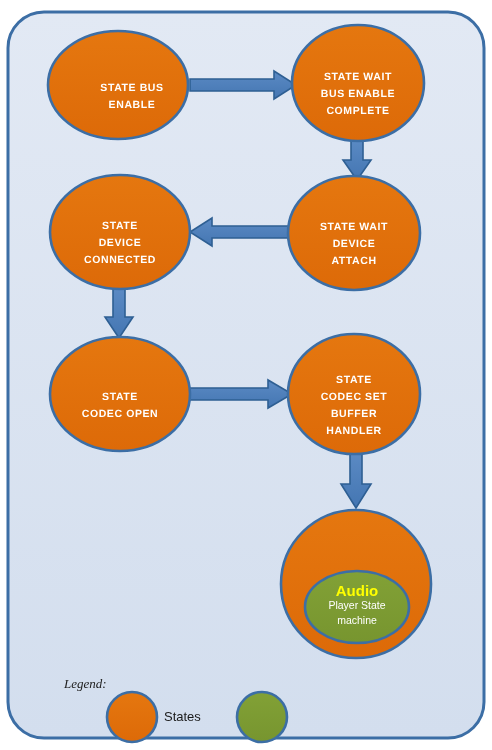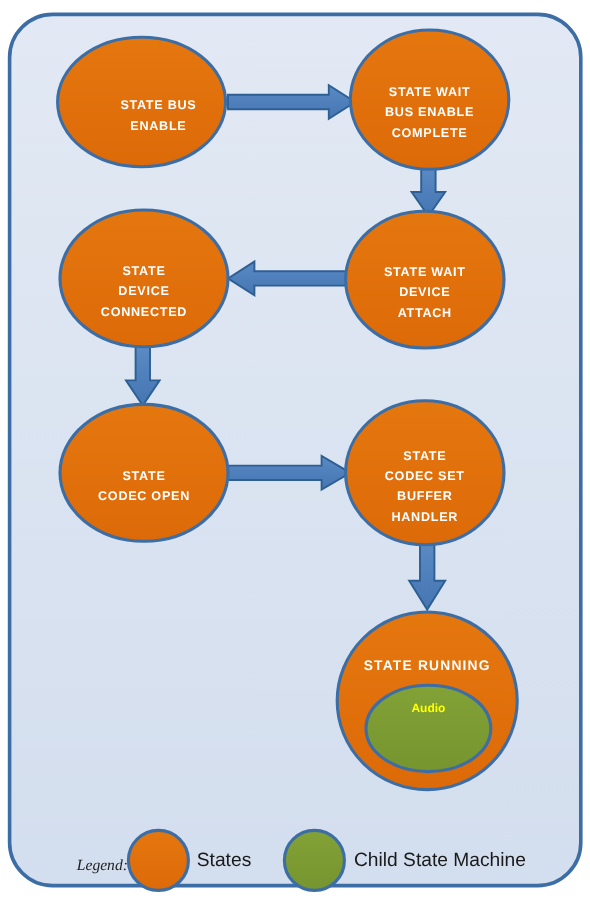--- a/index.html
+++ b/index.html
@@ -41,47 +41,46 @@
   }
   .node-label.big {
     font-size: 11.5px;
     letter-spacing: 1.0px;
   }
   .child-title {
     position: absolute;
     color: #FFFF00;
     font-family: "Liberation Sans", sans-serif;
     font-weight: bold;
-    font-size: 10px;
+    font-size: 15px;
     text-align: center;
     line-height: 14px;
     white-space: pre-line;
   }
   .child-sub {
     position: absolute;
     color: #ffffff;
     font-family: "Liberation Sans", sans-serif;
     font-weight: normal;
     font-size: 10.5px;
     text-align: center;
     line-height: 15px;
     white-space: pre-line;
   }
   .legend-title {
     position: absolute;
     font-family: "Liberation Serif", serif;
     font-style: italic;
     font-size: 13px;
     color: #202020;
-    margin-top: 37px;
   }
   .legend-text {
     position: absolute;
     font-family: "Liberation Sans", sans-serif;
-    font-size: 16px;
+    font-size: 13px;
     color: #1a1a1a;
     white-space: nowrap;
   }
 </style>
 </head>
 <body>
 
 <div id="diagram-root">
 
   <svg id="svg-layer" viewBox="0 0 492 750" xmlns="http://www.w3.org/2000/svg">
@@ -160,24 +159,24 @@
 ATTACH</div>
 
   <div class="node-label" style="left:50px; top:377px; width:140px;">STATE
 CODEC OPEN</div>
 
   <div class="node-label" style="left:284px; top:360px; width:140px;">STATE
 CODEC SET
 BUFFER
 HANDLER</div>
 
-  <div class="node-label big" style="left:281px; top:535px; width:150px;">STATE RUNNING</div>
 
   <div class="child-title" style="left:307px; top:584px; width:100px;">Audio</div>
 
+  <div class="child-sub" style="left:302px; top:598px; width:110px;">Player State
+machine</div>
 
   <div class="legend-title" style="left:64px; top:676px;">Legend:</div>
 
   <div class="legend-text" style="left:164px; top:709px;">States</div>
 
-  <div class="legend-text" style="left:295px; top:709px;">Child State Machine</div>
 
 </div>
 
 </body></html>

